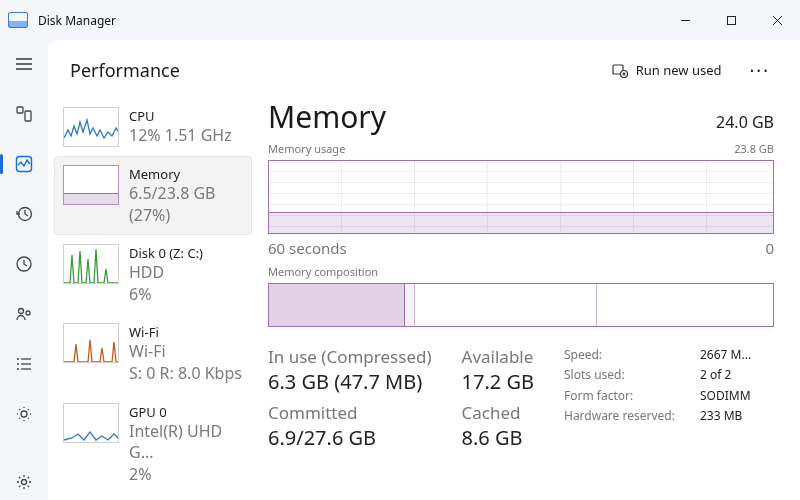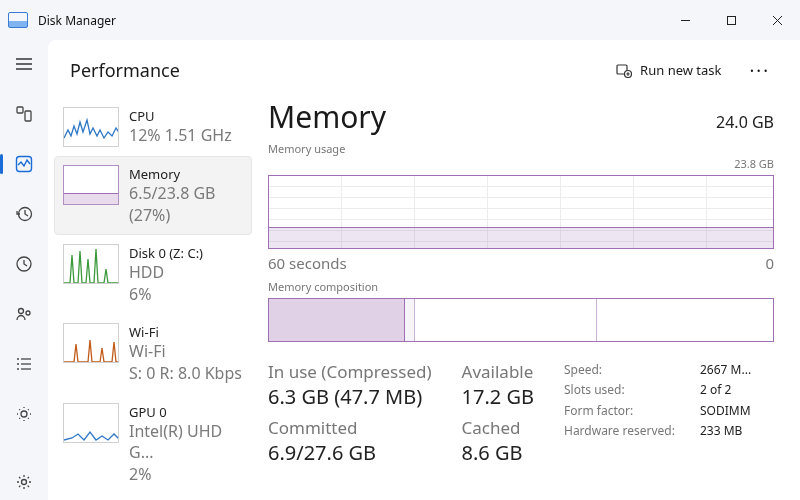--- a/index.html
+++ b/index.html
@@ -25,21 +25,21 @@
 .list { width: 210px; padding: 2px 6px 6px 6px; overflow-y: auto; }
 .card { display: flex; gap: 10px; padding: 8px 8px; border-radius: 4px; border: 1px solid transparent; }
 .card.selected { background: #f3f3f3; border-color: #e6e6e6; }
 .thumb { width: 56px; height: 40px; border: 1px solid #d0d0d0; position: relative; overflow: hidden; background: #fff; flex-shrink: 0; }
 .card .labels .name { font-size: 13px; color: #222; }
 .card .labels .sub { font-size: 16px; color: #7a7a7a; line-height: 1.35; }
 .main { flex: 1; padding: 0 26px 10px 10px; overflow: hidden; }
 .headline { display: flex; align-items: baseline; }
 .headline h2 { font-size: 30px; font-weight: 400; }
 .headline .cap { margin-left: auto; font-size: 16px; color: #222; }
-.graph-label { display: flex; font-size: 11px; color: #777; margin-top: 4px; flex-direction: column; }
+.graph-label { display: flex; font-size: 11px; color: #777; margin-top: 4px; }
 .graph-label .r { margin-left: auto; }
 .usage-graph { height: 74px; border: 1px solid #9f6fb5; margin-top: 4px; position: relative; background:
   repeating-linear-gradient(to bottom, transparent 0, transparent 10px, #ececec 10px, #ececec 11px),
   repeating-linear-gradient(to right, transparent 0, transparent 72px, #ececec 72px, #ececec 73px); }
 .usage-graph .fill { position: absolute; left: 0; right: 0; bottom: 0; height: 21px; background: rgba(159,111,181,0.18); border-top: 1px solid #9f6fb5; }
 .axis { display: flex; font-size: 15px; color: #777; margin-top: 4px; }
 .axis .r { margin-left: auto; }
 .comp-label { font-size: 11px; color: #777; margin-top: 6px; }
 .comp-bar { height: 44px; border: 1px solid #9f6fb5; margin-top: 4px; display: flex; }
 .comp-seg { height: 100%; }
@@ -150,21 +150,21 @@
     <div class="topbar">
       <h1>Performance</h1>
       <div class="right">
         <div class="run-task">
           <svg width="16" height="16">
               <rect x="1" y="3" width="10" height="9" rx="1" fill="none" stroke="#333" stroke-width="1.2"></rect>
               <circle cx="12" cy="12" r="3.5" fill="#fff" stroke="#333" stroke-width="1.2"></circle>
               <line x1="12" y1="10.3" x2="12" y2="13.7" stroke="#333" stroke-width="1.2"></line>
               <line x1="10.3" y1="12" x2="13.7" y2="12" stroke="#333" stroke-width="1.2"></line>
             </svg>
-          <span>Run new task</span>
+          <span>Run new used</span>
         </div>
         <div class="more">···</div>
       </div>
     </div>
 
     <div class="body">
       <div class="list">
 
         <div class="card">
           <div class="thumb">

